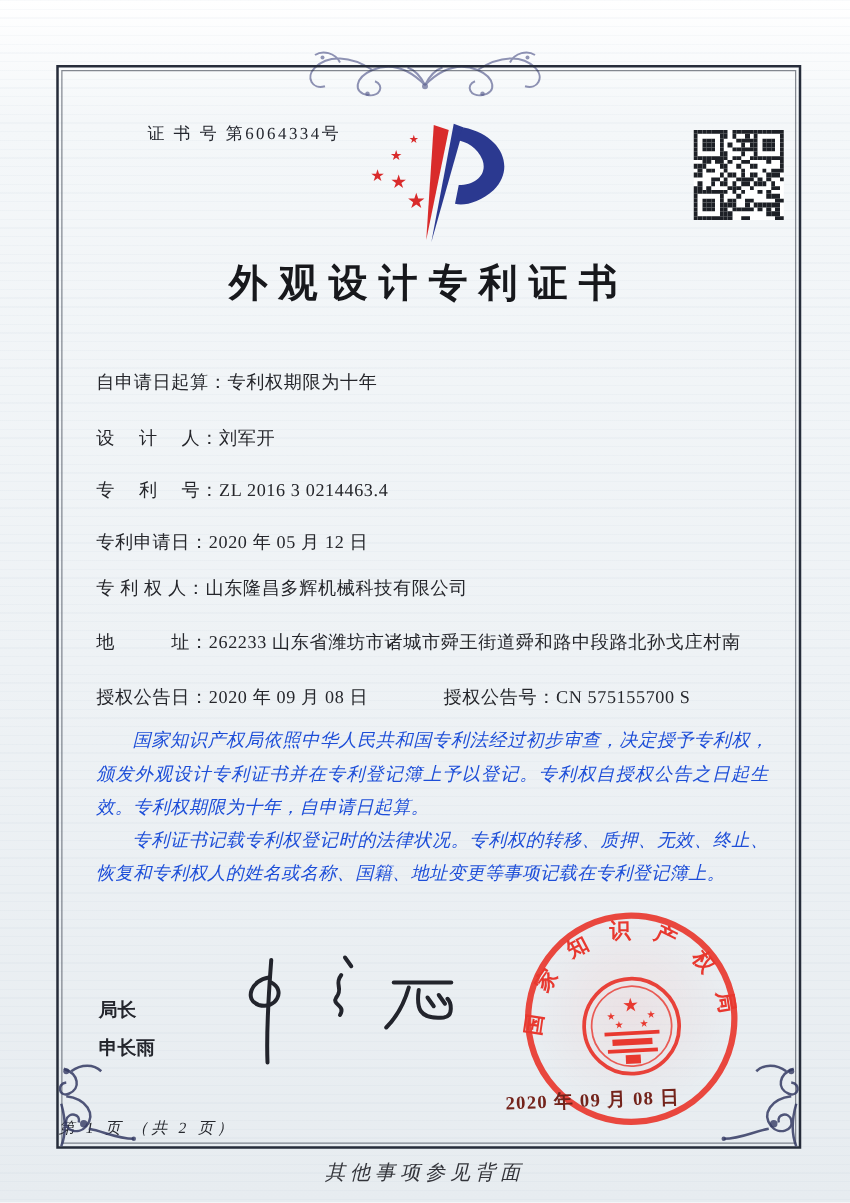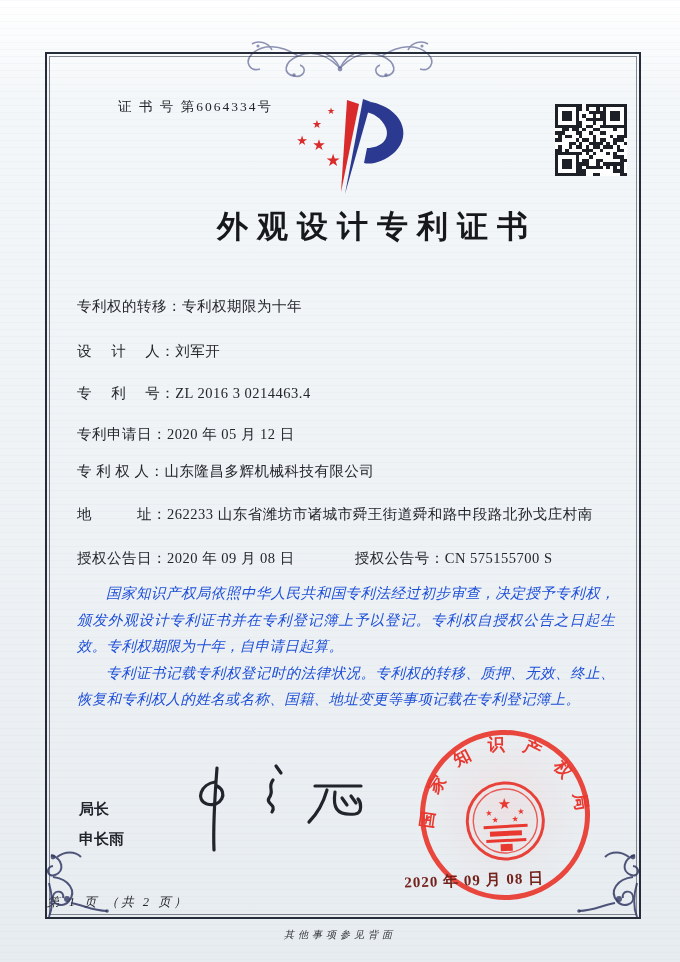--- a/index.html
+++ b/index.html
@@ -25,21 +25,21 @@
   .logo{position:absolute;left:222px;top:44px;width:150px;height:100px;}
   .qr{
     position:absolute;left:508px;top:50px;width:72px;height:72px;
     display:grid;grid-template-columns:repeat(21,1fr);grid-template-rows:repeat(21,1fr);
     background:#fff;
   }
   .qr div{background:transparent;}
   .qr div.on{background:#1d2026;}
   .title{
     position:absolute;left:0;top:152px;width:100%;text-align:center;
-    font-size:31px;font-weight:bold;letter-spacing:9px;color:#17181c;padding-left:34px;
+    font-size:31px;font-weight:bold;letter-spacing:9px;color:#17181c;
   }
   .field{
     position:absolute;left:30px;right:26px;font-size:14.5px;line-height:21px;color:#25262b;
     letter-spacing:.5px;
   }
   .field .lbl{display:inline-block;white-space:pre;}
   .addr-val{display:inline-block;vertical-align:top;max-width:430px;}
   .grant-no{margin-left:56px;}
   .paras{
     position:absolute;left:30px;right:24px;top:526px;
@@ -60,21 +60,21 @@
     position:absolute;left:-24px;bottom:6px;width:210px;text-align:left;
     font-size:15px;font-weight:bold;color:#73231b;letter-spacing:1px;white-space:nowrap;
     transform:rotate(1deg);
   }
   .page-info{
     position:absolute;left:0;top:840px;width:100%;text-align:left;
     font-size:12.5px;letter-spacing:3px;color:#26282e;font-style:italic;
   }
   .back-note{
     position:absolute;left:0;top:928px;width:100%;text-align:center;
-    font-size:10px;letter-spacing:4px;font-style:italic;color:#33343a;
+    font-size:16px;letter-spacing:4px;font-style:italic;color:#33343a;
   }
 </style>
 </head>
 <body>
 
 <svg class="ornament" style="left:228px;top:34px;" width="224" height="54" viewBox="0 0 224 54">
   <g fill="none" stroke="#6a6f9b" stroke-width="1.6" opacity=".75">
     <path d="M112,34 C98,20 84,16 70,22 C56,28 54,40 66,42 C76,44 80,34 72,31"></path>
     <path d="M112,34 C126,20 140,16 154,22 C168,28 170,40 158,42 C148,44 144,34 152,31"></path>
     <path d="M70,22 C52,10 34,10 24,20 C16,28 22,38 32,35"></path>
@@ -549,21 +549,21 @@
       <div></div>
       <div></div>
       <div></div>
       <div class="on"></div>
       <div class="on"></div>
     </div>
 
   <div class="title">外观设计专利证书</div>
 
   <div class="field" style="top:242px">
-    <span class="lbl">专利权的转移：</span><span>专利权期限为十年</span>
+    <span class="lbl">自申请日起算：</span><span>专利权期限为十年</span>
   </div>
   <div class="field" style="top:287px">
     <span class="lbl">设　 计 　人：</span><span>刘军开</span>
   </div>
   <div class="field" style="top:329px">
     <span class="lbl">专　 利 　号：</span><span>ZL 2016 3 0214463.4</span>
   </div>
   <div class="field" style="top:370px">
     <span class="lbl">专利申请日：</span><span>2020 年 05 月 12 日</span>
   </div>

